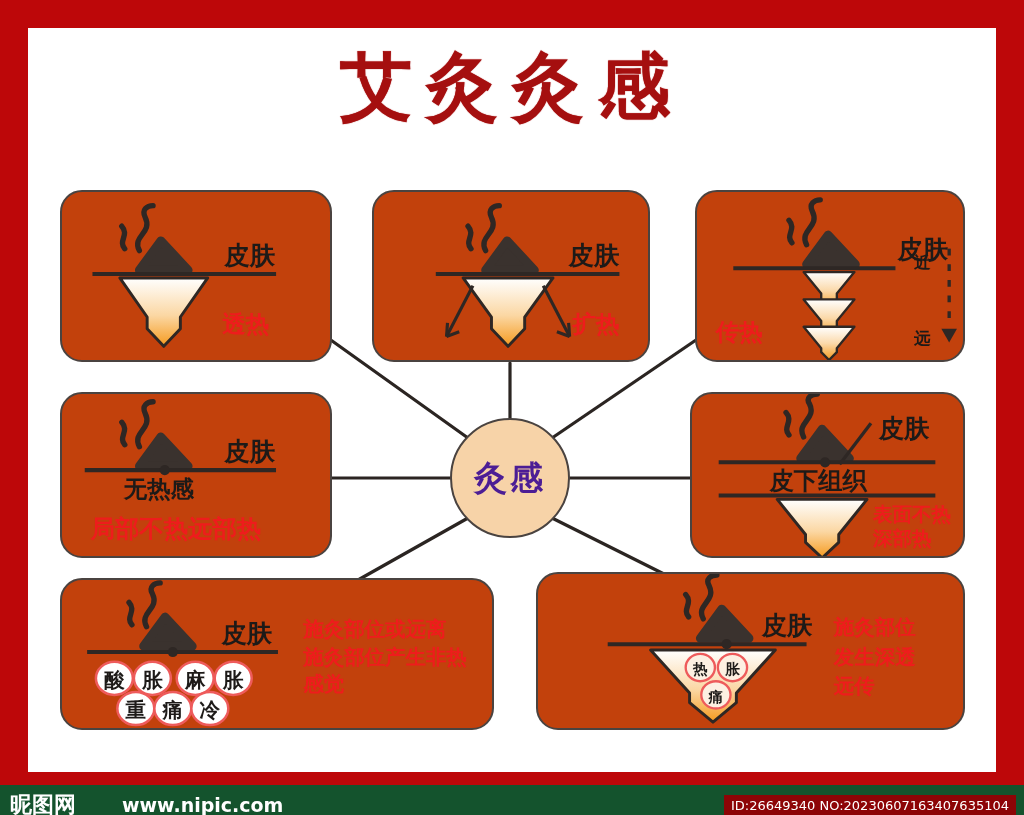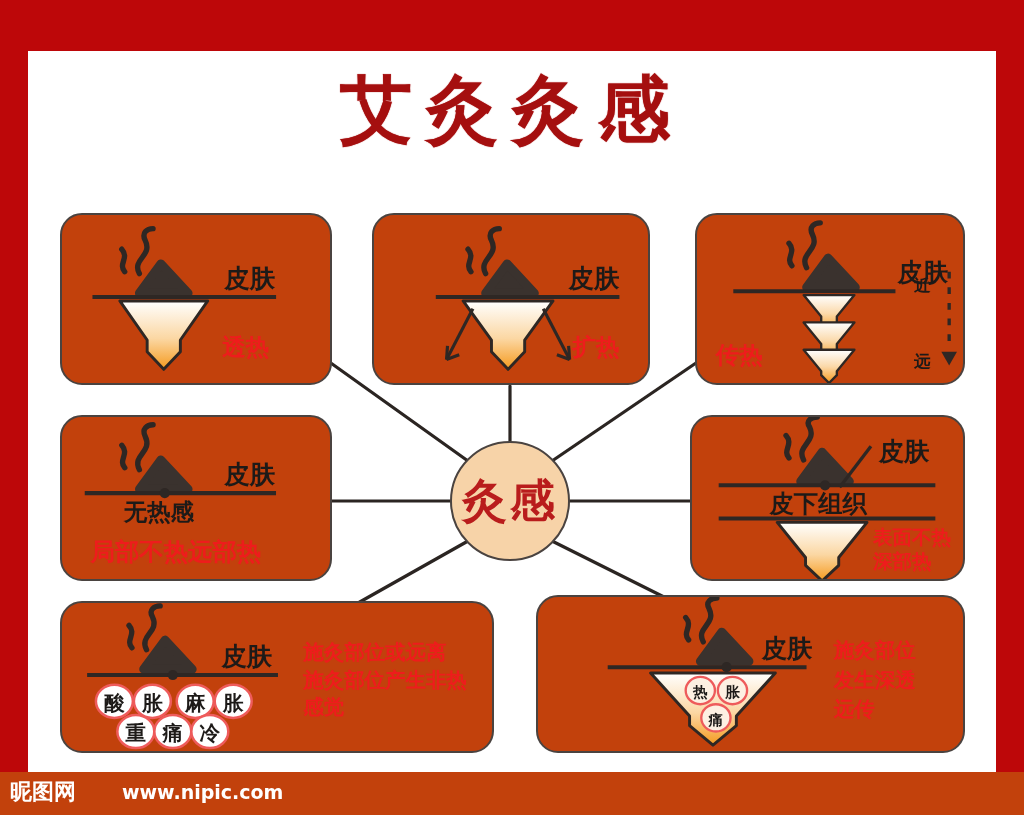--- a/index.html
+++ b/index.html
@@ -10,21 +10,20 @@
     overflow:hidden;
   }
   #root{position:relative;width:1024px;height:815px;background:#bd0709;}
 
   
   .canvas{
     position:absolute;left:28px;top:28px;
     width:968px;height:744px;
     background:#ffffff;
     overflow:hidden;
-    margin-top:23px;
   }
 
   
   .title{
     position:absolute;left:0;top:22px;width:968px;
     text-align:center;
     color:#a50f0f;
     font-family:"DejaVu Serif","Liberation Serif",serif;
     font-weight:bold;
     font-size:72px;
@@ -59,31 +58,31 @@
     position:absolute;left:422px;top:390px;
     width:120px;height:120px;
     border-radius:50%;
     background:#f7d3a8;
     border:2.5px solid #4a4340;
     box-sizing:border-box;
     display:flex;align-items:center;justify-content:center;
   }
   .hub span{
     font-family:"DejaVu Sans","Liberation Sans",sans-serif;
-    font-weight:bold;font-size:45px;color:#b91c1c;letter-spacing:3px;
+    font-weight:bold;font-size:33px;color:#4c1d95;letter-spacing:3px;
   }
 
   
   .cn-black{font-family:"DejaVu Sans","Liberation Sans",sans-serif;font-weight:bold;fill:#1d1a18;}
   .cn-red{font-family:"DejaVu Sans","Liberation Sans",sans-serif;font-weight:bold;fill:#ee1c1c;}
 
   
   .footer{
-    position:absolute;left:0;bottom:0;width:1024px;height:43px;
-    background:#c2410c;
+    position:absolute;left:0;bottom:0;width:1024px;height:30px;
+    background:#14532d;
   }
   .brand{
     position:absolute;left:10px;top:9px;
     display:flex;align-items:baseline;gap:6px;
     color:#ffffff;
   }
   .brand-cn{
     font-family:"DejaVu Sans","Liberation Sans",sans-serif;
     font-weight:bold;font-size:22px;letter-spacing:0px;line-height:1;
   }
@@ -323,14 +322,15 @@
       <span>灸感</span>
     </div>
 
   </div>
 
   <div class="footer">
     <div class="brand">
       <span class="brand-cn">昵图网</span>
       <span class="brand-url">www.nipic.com</span>
     </div>
+    <div class="idbox">ID:26649340 NO:20230607163407635104</div>
   </div>
 </div>
 
 </body></html>

